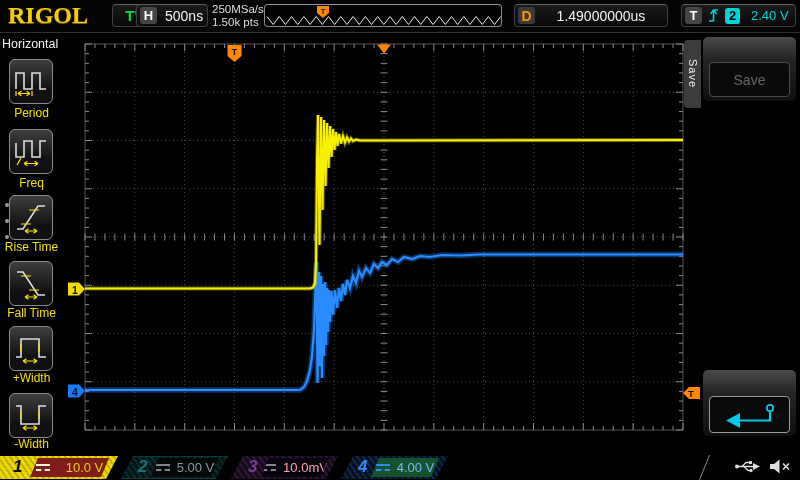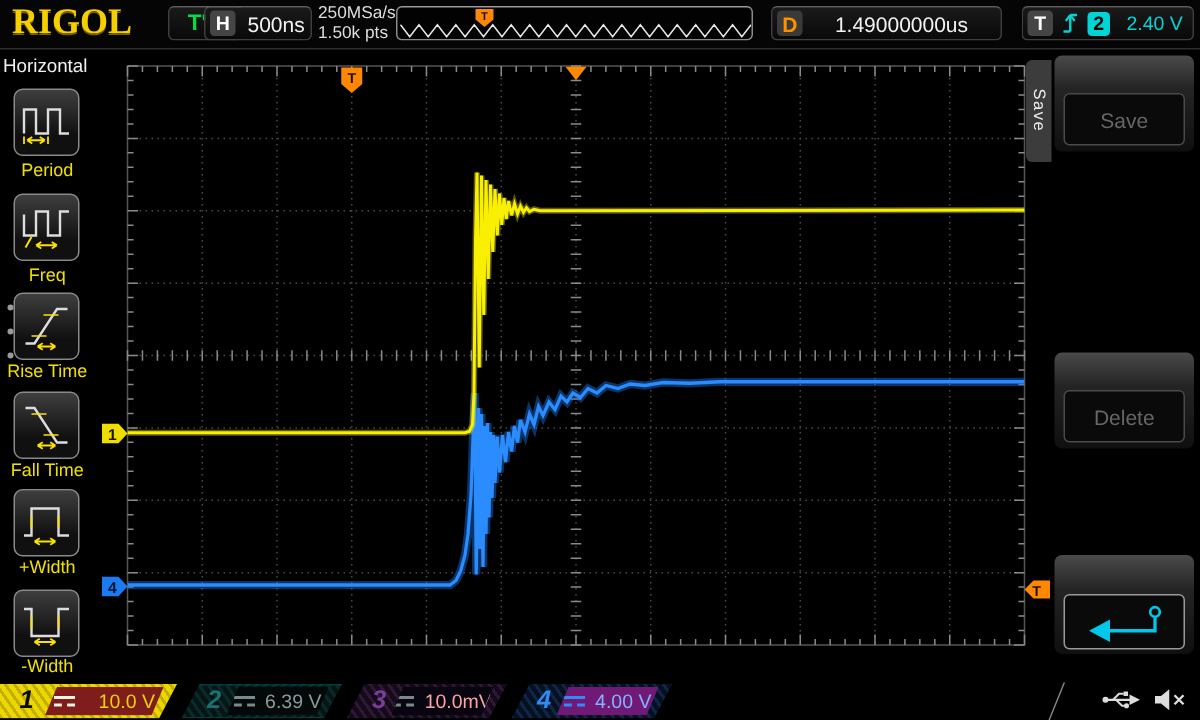--- a/index.html
+++ b/index.html
@@ -67,21 +67,21 @@
   .offblock .chshape{background:#081414;}
   #ch2 .chshape{background-image:repeating-linear-gradient(55deg,rgba(0,170,170,.16) 0 2px,transparent 2px 5px);border:1px solid rgba(0,150,150,.25);}
   #ch2 .chnum{color:#1d6e6e;left:17px;}
   #ch3 .chshape{background:#140a18;background-image:repeating-linear-gradient(55deg,rgba(170,80,210,.18) 0 2px,transparent 2px 5px);}
   #ch3 .chnum{color:#7a3f9a;left:17px;}
   #ch4 .chshape{background:#06101f;background-image:repeating-linear-gradient(55deg,rgba(40,130,245,.2) 0 2px,transparent 2px 5px);}
   #ch4 .chnum{color:#2f8cf5;left:17px;}
   .offblock .chinner{background:#030808;color:#8a9a9a;}
   .offblock .dcicon{color:#7a8a8a;}
   #ch3 .chinner{background:#080410;color:#fca5a5;}
-  #ch4 .chinner{background:#701a75;color:#7fb4ff;border:0;}
+  #ch4 .chinner{background:#14532d;color:#7fb4ff;border:0;}
   #ch4 .dcicon{color:#2f8cf5;}
   #diag-sep{position:absolute;left:704px;top:0px;height:25px;width:0;border-left:1.5px solid #888;transform:skewX(-22deg);}
   #corner-icons{position:absolute;right:8px;top:3px;display:flex;gap:8px;align-items:center;}
   
   #avg-box{position:absolute;left:59px;top:438px;width:131px;height:15px;background:rgba(0,0,0,.92);
     border:1px solid #b8b8b8;border-radius:2px 9px 9px 2px;z-index:4;color:#f0e000;font-size:11.5px;
     line-height:14px;padding-left:4px;box-sizing:border-box;}
   #scope-svg{position:absolute;left:0;top:0;z-index:1;}
 </style>
 </head>
@@ -241,23 +241,20 @@
     <div class="pagedot" style="top:171px"></div>
     <div class="pagedot" style="top:187px"></div>
     <div class="pagedot" style="top:203px"></div>
   </div>
 
   <div id="save-tab">Save</div>
 
   <div class="rblock" style="top:37px">
     <div class="rbtn disabled">Save</div>
   </div>
-  <div class="rblock" style="top:235px">
-    <div class="rbtn disabled">Delete</div>
-  </div>
   <div class="rblock" id="arrow-block">
     <div class="rbtn">
       <svg width="66" height="26">
         <circle cx="53" cy="6" r="3.2" stroke="#00c8e8" stroke-width="1.8" fill="none"></circle>
         <path d="M53 9.5 V18.5 H22" stroke="#00c8e8" stroke-width="2.2" fill="none"></path>
         <polygon points="9,18.5 23,11 23,26" fill="#00c8e8"></polygon>
       </svg>
     </div>
   </div>
 
@@ -269,21 +266,21 @@
       <div class="chinner">
         <div class="dcicon"></div>
         <div class="cval">10.0 V</div>
       </div>
     </div>
     <div class="chblock offblock" id="ch2" style="left:121px;width:107px">
       <div class="chshape"></div>
       <div class="chnum">2</div>
       <div class="chinner">
         <div class="dcicon"></div>
-        <div class="cval">6.39 V</div>
+        <div class="cval">5.00 V</div>
       </div>
     </div>
     <div class="chblock offblock" id="ch3" style="left:231px;width:107px">
       <div class="chshape"></div>
       <div class="chnum">3</div>
       <div class="chinner">
         <div class="dcicon"></div>
         <div class="cval">10.0mV</div>
       </div>
     </div>

